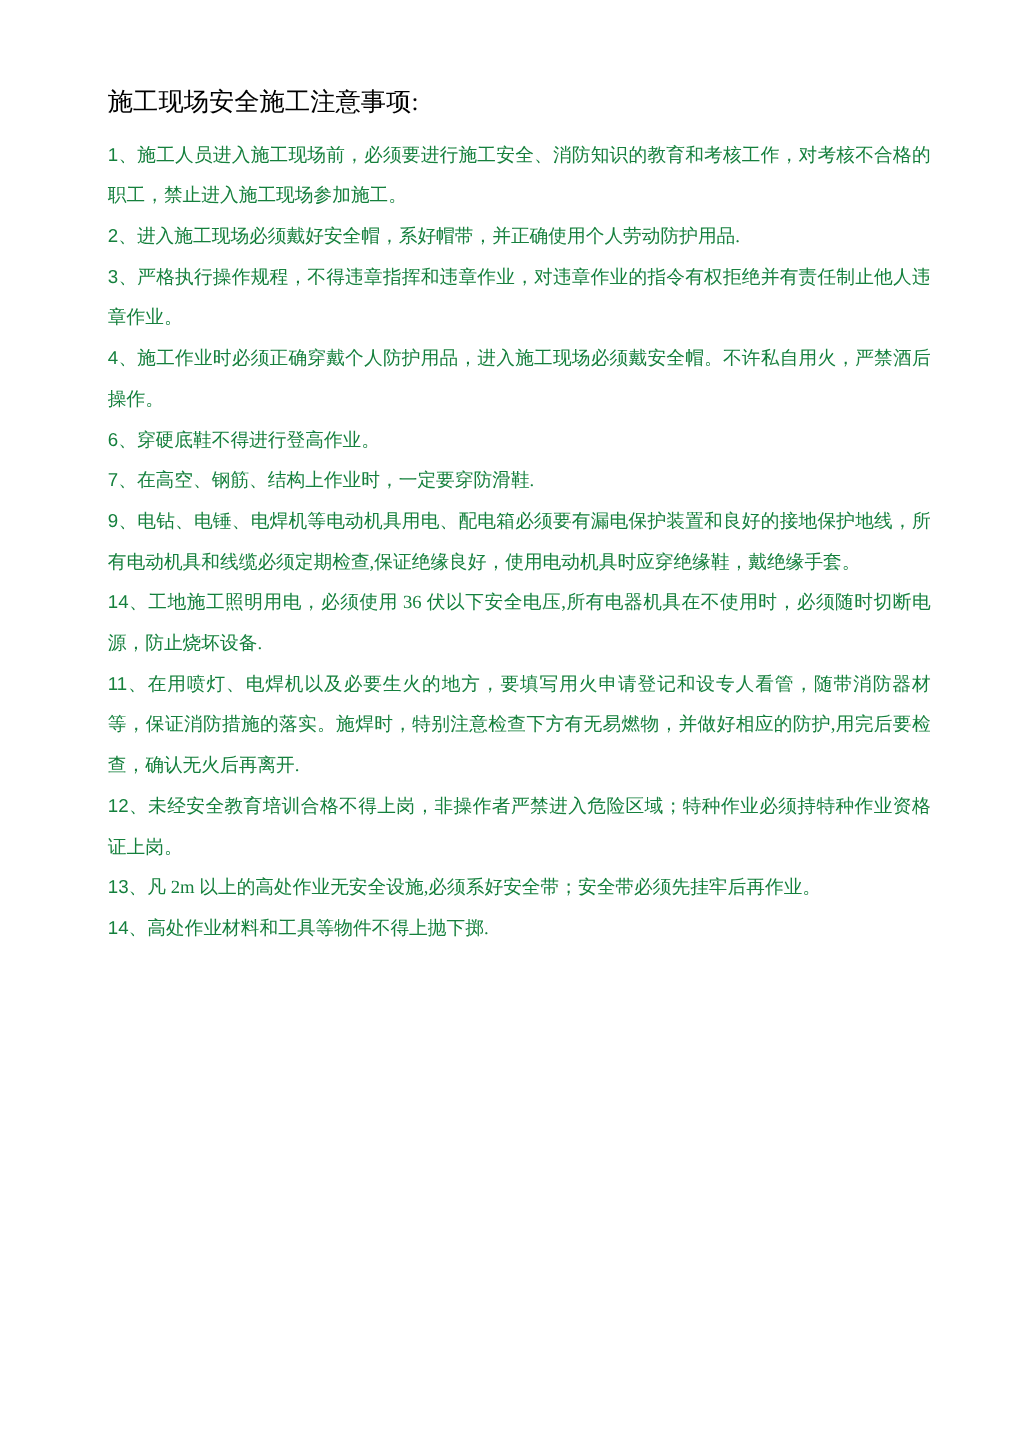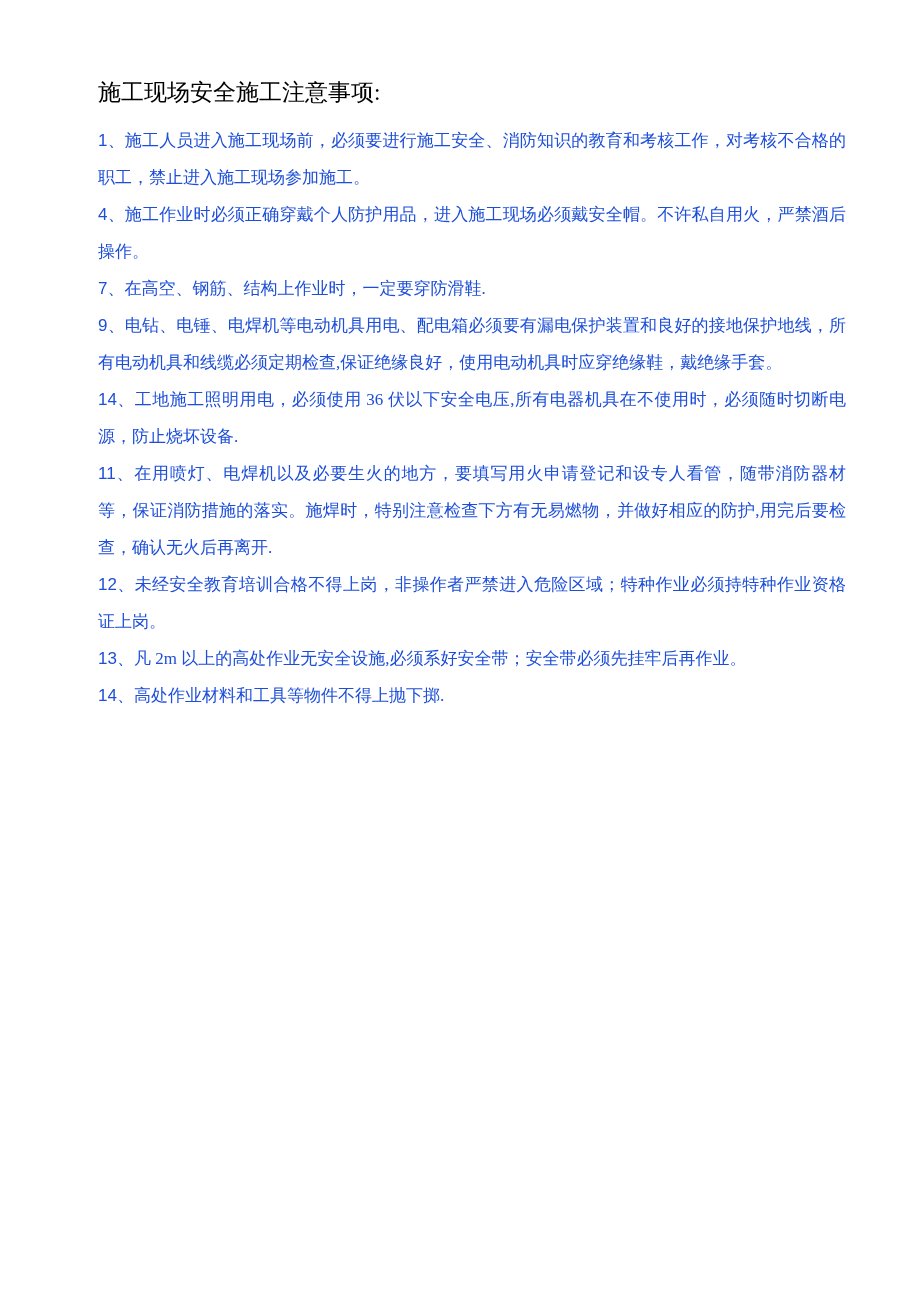--- a/index.html
+++ b/index.html
@@ -23,39 +23,42 @@
     font-weight: normal;
     line-height: 30px;
     margin: 0 0 14px 0;
     color: #000000;
   }
   .doc-body p.item {
     font-size: 17px;
     line-height: 37px;
     margin: 0;
     text-align: justify;
-    color: #1d4ed8;
+    color: #15803d;
     word-break: break-all;
   }
   .doc-body p.item.gap {
     margin-top: 13px;
   }
   .item .num {
     font-family: "Liberation Sans", "DejaVu Sans", sans-serif;
     font-size: 17px;
   }
 </style>
 </head>
 <body>
 
 <div class="page">
   <h1 class="doc-title">施工现场安全施工注意事项:</h1>
   <div class="doc-body">
     <p class="item"><span class="num">1、</span><span class="txt">施工人员进入施工现场前，必须要进行施工安全、消防知识的教育和考核工作，对考核不合格的职工，禁止进入施工现场参加施工。</span></p>
+    <p class="item"><span class="num">2、</span><span class="txt">进入施工现场必须戴好安全帽，系好帽带，并正确使用个人劳动防护用品.</span></p>
+    <p class="item"><span class="num">3、</span><span class="txt">严格执行操作规程，不得违章指挥和违章作业，对违章作业的指令有权拒绝并有责任制止他人违章作业。</span></p>
     <p class="item"><span class="num">4、</span><span class="txt">施工作业时必须正确穿戴个人防护用品，进入施工现场必须戴安全帽。不许私自用火，严禁酒后操作。</span></p>
+    <p class="item"><span class="num">6、</span><span class="txt">穿硬底鞋不得进行登高作业。</span></p>
     <p class="item"><span class="num">7、</span><span class="txt">在高空、钢筋、结构上作业时，一定要穿防滑鞋.</span></p>
     <p class="item"><span class="num">9、</span><span class="txt">电钻、电锤、电焊机等电动机具用电、配电箱必须要有漏电保护装置和良好的接地保护地线，所有电动机具和线缆必须定期检查,保证绝缘良好，使用电动机具时应穿绝缘鞋，戴绝缘手套。</span></p>
     <p class="item"><span class="num">14、</span><span class="txt">工地施工照明用电，必须使用 36 伏以下安全电压,所有电器机具在不使用时，必须随时切断电源，防止烧坏设备.</span></p>
     <p class="item"><span class="num">11、</span><span class="txt">在用喷灯、电焊机以及必要生火的地方，要填写用火申请登记和设专人看管，随带消防器材等，保证消防措施的落实。施焊时，特别注意检查下方有无易燃物，并做好相应的防护,用完后要检查，确认无火后再离开.</span></p>
     <p class="item"><span class="num">12、</span><span class="txt">未经安全教育培训合格不得上岗，非操作者严禁进入危险区域；特种作业必须持特种作业资格证上岗。</span></p>
     <p class="item"><span class="num">13、</span><span class="txt">凡 2m 以上的高处作业无安全设施,必须系好安全带；安全带必须先挂牢后再作业。</span></p>
     <p class="item"><span class="num">14、</span><span class="txt">高处作业材料和工具等物件不得上抛下掷.</span></p>
   </div>
 </div>
 

